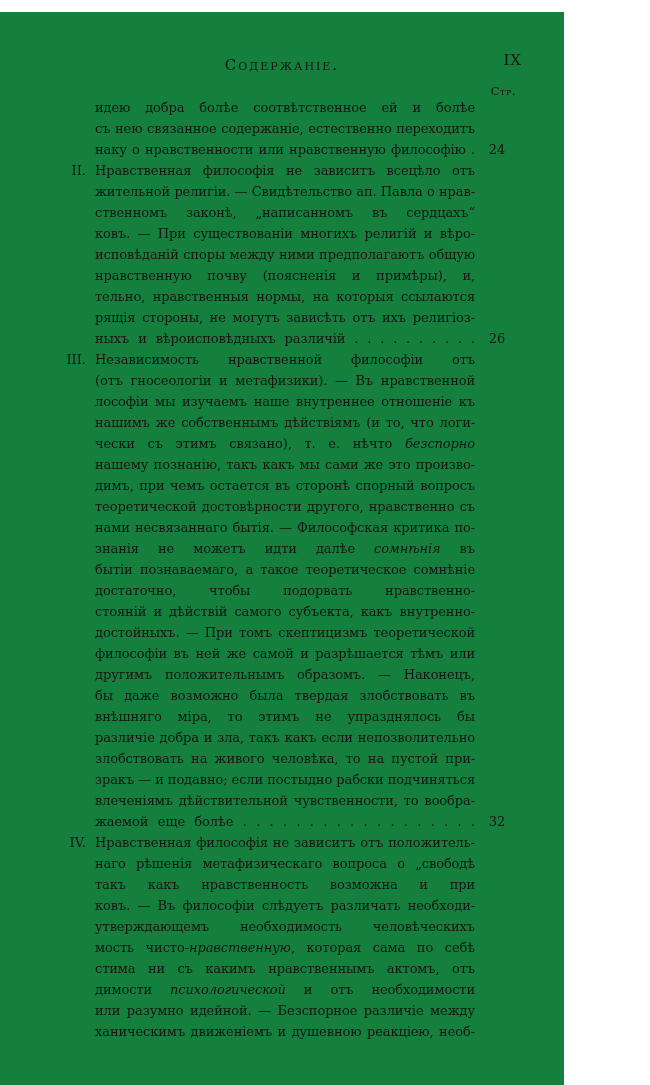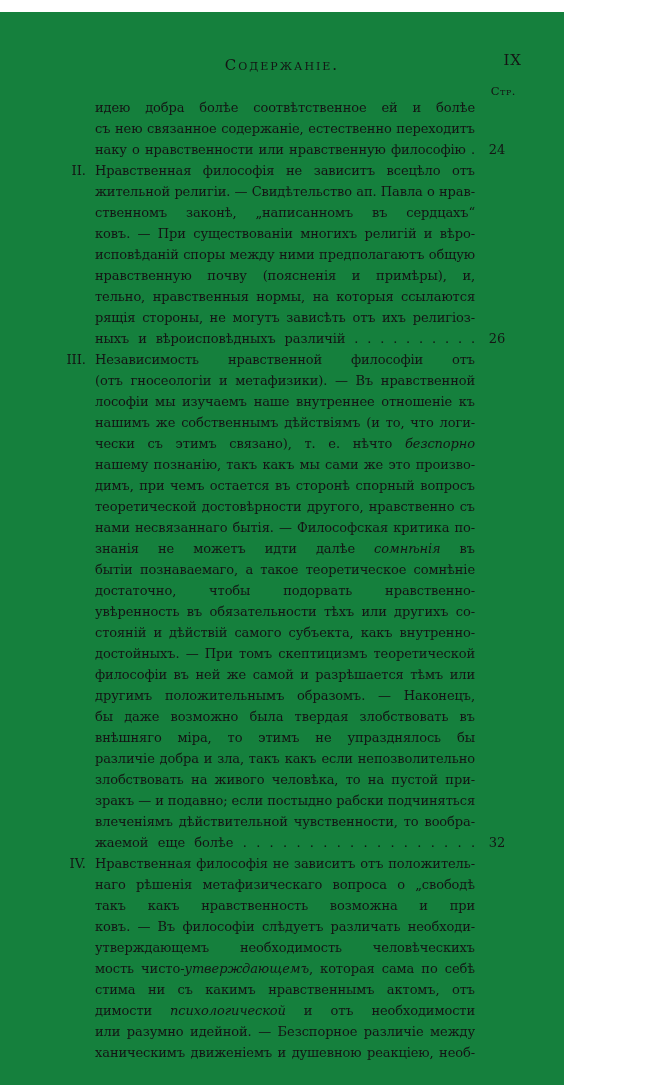--- a/index.html
+++ b/index.html
@@ -180,25 +180,20 @@
         <span class="content"><span>бытіи познаваемаго, а такое теоретическое сомнѣніе не-</span></span>
         <span class="pagenum"></span>
       </div>
       <div class="toc-line">
         <span class="marker"></span>
         <span class="content"><span>достаточно, чтобы подорвать нравственно-практическую</span></span>
         <span class="pagenum"></span>
       </div>
       <div class="toc-line">
         <span class="marker"></span>
-        <span class="content"><span>увѣренность въ обязательности тѣхъ или другихъ со-</span></span>
-        <span class="pagenum"></span>
-      </div>
-      <div class="toc-line">
-        <span class="marker"></span>
         <span class="content"><span>стояній и дѣйствій самого субъекта, какъ внутренно-</span></span>
         <span class="pagenum"></span>
       </div>
       <div class="toc-line">
         <span class="marker"></span>
         <span class="content"><span>достойныхъ. — При томъ скептицизмъ теоретической</span></span>
         <span class="pagenum"></span>
       </div>
       <div class="toc-line">
         <span class="marker"></span>
@@ -265,21 +260,21 @@
         <span class="content"><span>ковъ. — Въ философіи слѣдуетъ различать необходи-</span></span>
         <span class="pagenum"></span>
       </div>
       <div class="toc-line">
         <span class="marker"></span>
         <span class="content"><span>утверждающемъ необходимость человѣческихъ поступ-</span></span>
         <span class="pagenum"></span>
       </div>
       <div class="toc-line">
         <span class="marker"></span>
-        <span class="content"><span>мость чисто-</span><span class="it">утверждающемъ</span><span>, которая сама по себѣ несовмѣ-</span></span>
+        <span class="content"><span>мость чисто-</span><span class="it">нравственную</span><span>, которая сама по себѣ несовмѣ-</span></span>
         <span class="pagenum"></span>
       </div>
       <div class="toc-line">
         <span class="marker"></span>
         <span class="content"><span>стима ни съ какимъ нравственнымъ актомъ, отъ необхо-</span></span>
         <span class="pagenum"></span>
       </div>
       <div class="toc-line">
         <span class="marker"></span>
         <span class="content"><span>димости </span><span class="it">психологической</span><span> и отъ необходимости </span></span>

